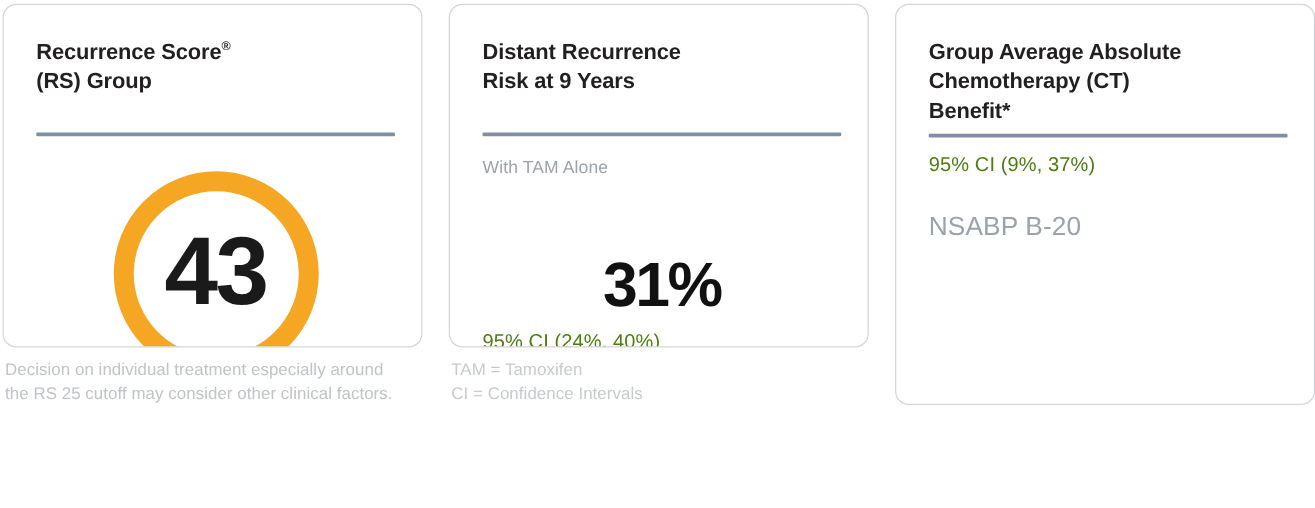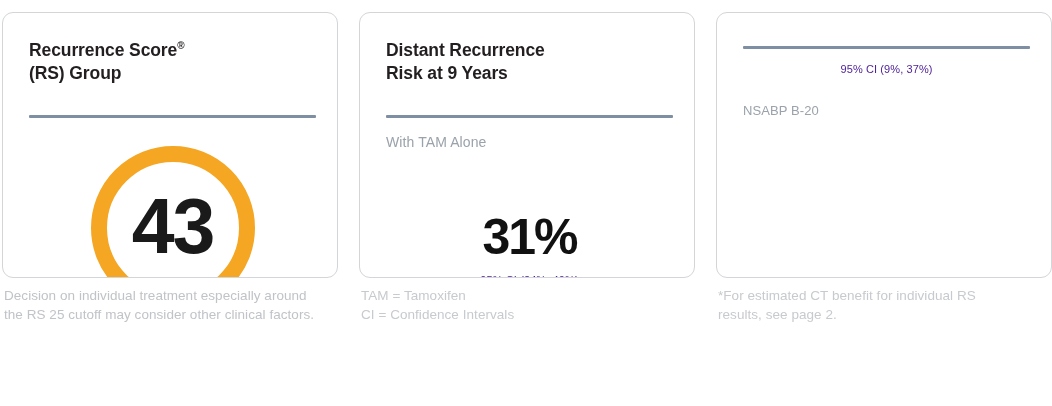--- a/index.html
+++ b/index.html
@@ -14,21 +14,21 @@
     -webkit-font-smoothing: antialiased;
     overflow: hidden;
   }
 
   .board {
     position: relative;
     width: 1052px;
     height: 324px;
     display: flex;
     gap: 21px;
-    padding: 12px 0 0 2px;
+    padding: 3px 0 0 2px;
     box-sizing: border-box;
   }
 
   .column {
     width: 336px;
     display: flex;
     flex-direction: column;
   }
 
   .card {
@@ -121,31 +121,31 @@
     line-height: 1;
     letter-spacing: -2px;
     margin-top: 62px;
     width: 100%;
   }
   .col-3 .bigstat {
     font-size: 60px;
     margin-top: 44px;
   }
   .ci {
-    text-align: center;
-    font-size: 11px;
-    color: #4c1d95;
+    text-align: left;
+    font-size: 16px;
+    color: #4d7c0f;
     margin-top: 12px;
     width: 100%;
     letter-spacing: 0.1px;
   }
   .col-3 .ci { margin-top: 14px; }
 
   .trial {
-    font-size: 13px;
+    font-size: 21px;
     color: #9aa2ab;
     letter-spacing: 0.1px;
   }
   .col-2 .trial { margin-top: 28px; }
   .col-3 .trial { margin-top: 28px; }
 
   .footnote {
     font-size: 13.5px;
     line-height: 1.42;
     color: #c3c6ca;
@@ -192,24 +192,25 @@
 
       <div class="bigstat">31%</div>
       <div class="ci">95% CI (24%, 40%)</div>
     </div>
     <div class="footnote">TAM = Tamoxifen
 CI = Confidence Intervals</div>
   </div>
 
   <div class="column col-3">
     <div class="card">
+      <div class="card-title">Group Average Absolute
+Chemotherapy (CT)
+Benefit*</div>
 
       <div class="divider"></div>
 
 
       <div class="ci">95% CI (9%, 37%)</div>
       <div class="trial">NSABP B-20</div>
     </div>
-    <div class="footnote">*For estimated CT benefit for individual RS
-results, see page 2.</div>
   </div>
 
 </div>
 
 </body></html>

